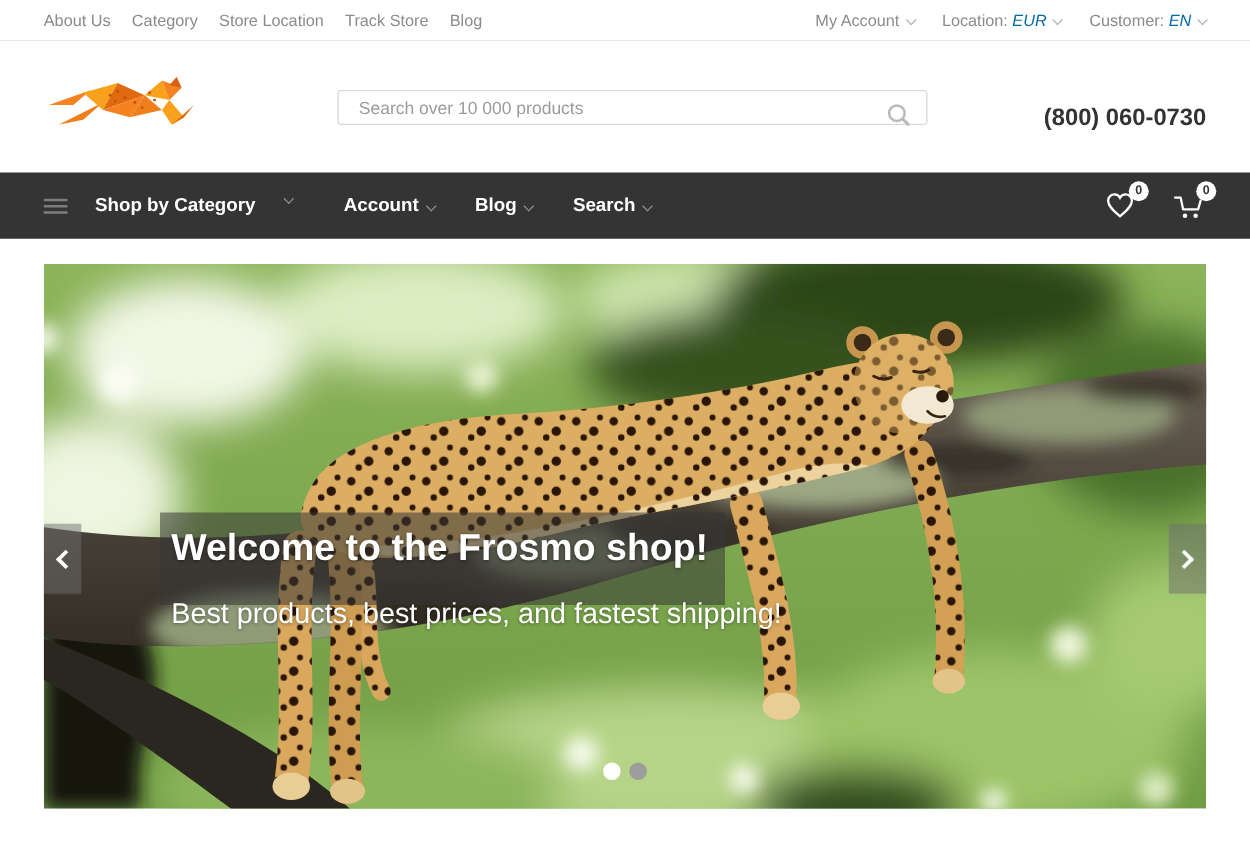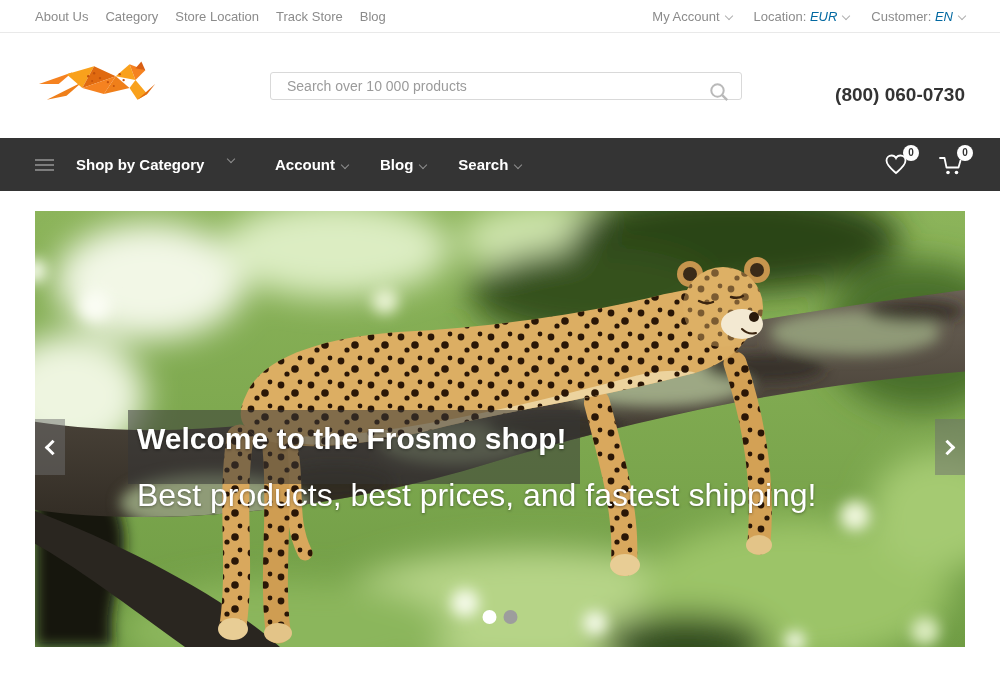--- a/index.html
+++ b/index.html
@@ -46,21 +46,21 @@
   .menu-item .chev { margin-left:7px; }
   .nav-icons { margin-left:auto; display:flex; gap:26px; align-items:center; }
   .icon-btn { position:relative; cursor:pointer; width:28px; height:28px; }
   .badge { position:absolute; top:-6px; right:-8px; width:16px; height:16px; background:#fff; border-radius:50%; color:#343434; font-size:10px; font-weight:700; display:flex; align-items:center; justify-content:center; }
 
   
   .hero { width:930px; height:436px; margin:20px auto 0; position:relative; overflow:hidden; }
   .hero-img { position:absolute; inset:0; width:100%; height:100%; display:block; }
   .hero-title-box { position:absolute; left:93px; top:159px; height:74px; line-height:58px; background:rgba(55,55,55,.55); padding:0 14px 0 9px; white-space:nowrap;margin-top:40px; }
   .hero-title { color:#fff; font-size:30px; font-weight:700; text-shadow:0 1px 3px rgba(0,0,0,.45); font-family:"Liberation Sans",sans-serif; }
-  .hero-subtitle { position:absolute; left:102px; top:266px; color:#fff; font-size:32px; text-shadow:0 1px 3px rgba(0,0,0,.4); white-space:nowrap; }
+  .hero-subtitle { position:absolute; left:102px; top:266px; color:#fff; font-size:23px; text-shadow:0 1px 3px rgba(0,0,0,.4); white-space:nowrap; }
   .arrow { position:absolute; top:208px; width:30px; height:56px; background:rgba(110,110,110,.5); border:none; display:flex; align-items:center; justify-content:center; cursor:pointer; }
   .arrow-left { left:0; }
   .arrow-right { right:0; }
   .hero-chev { display:inline-block; width:11px; height:11px; border-right:3px solid #fff; border-bottom:3px solid #fff; }
   .hero-chev.left { transform:rotate(135deg); margin-left:5px; }
   .hero-chev.right { transform:rotate(-45deg); margin-right:5px; }
   .dots { position:absolute; left:50%; transform:translateX(-50%); bottom:23px; display:flex; gap:7px; }
   .dot { width:14px; height:14px; border-radius:50%; cursor:pointer; }
   .dot-active { background:#fff; }
   .dot-inactive { background:#9d9d9d; }

